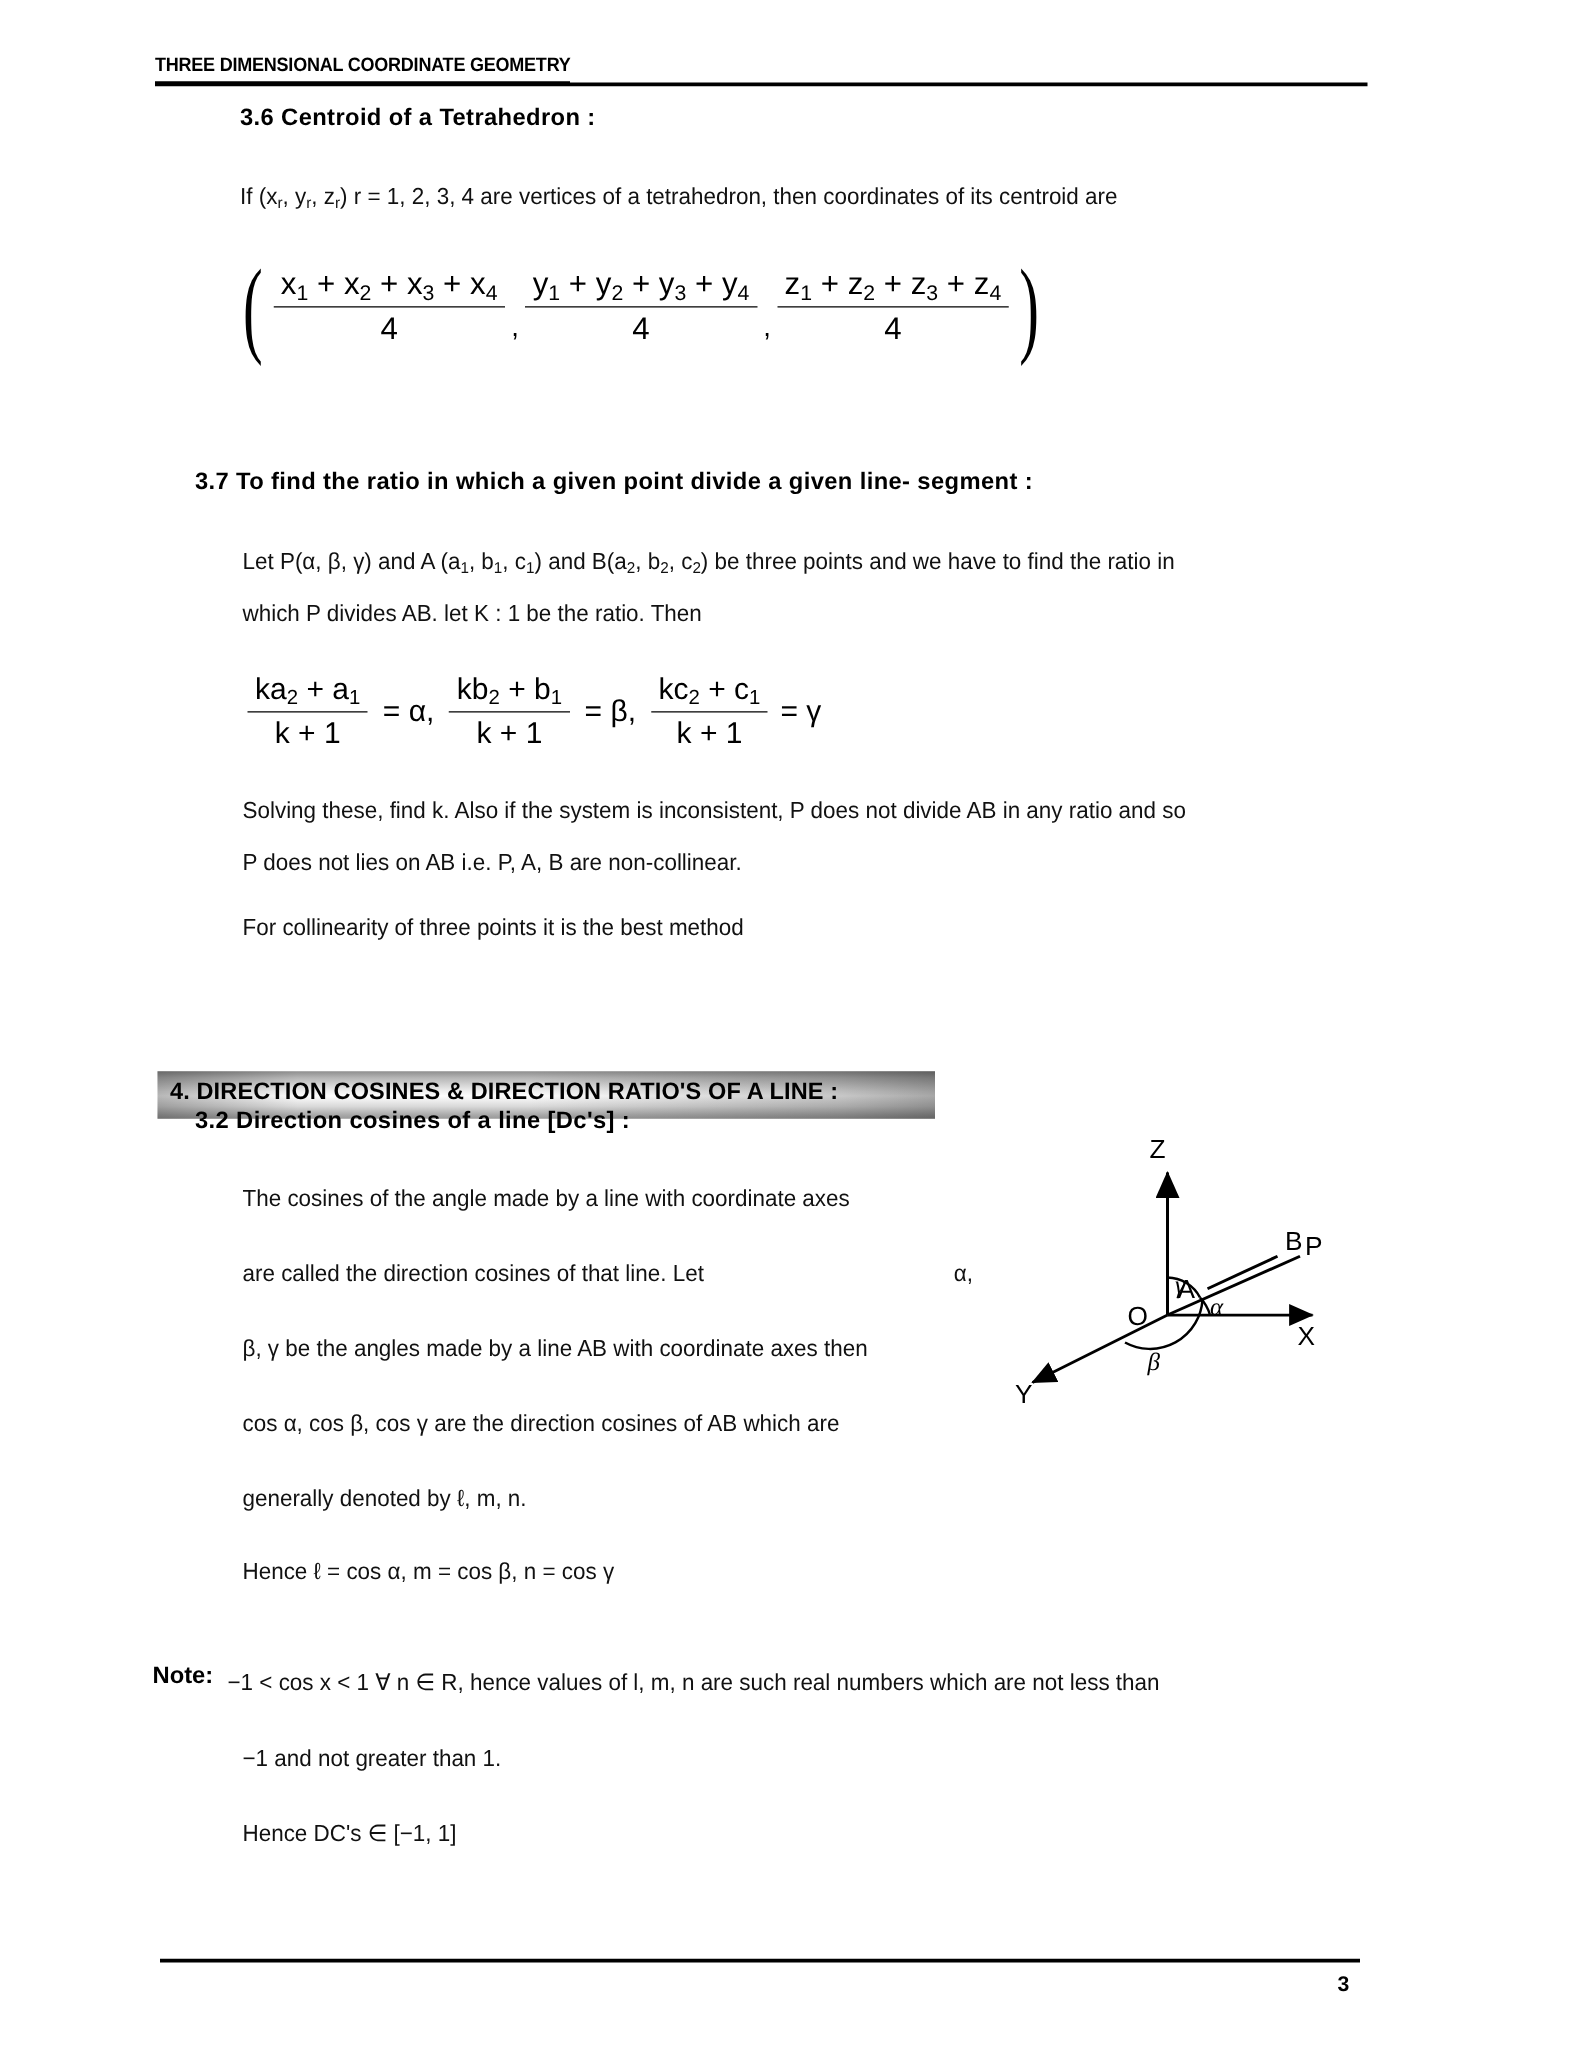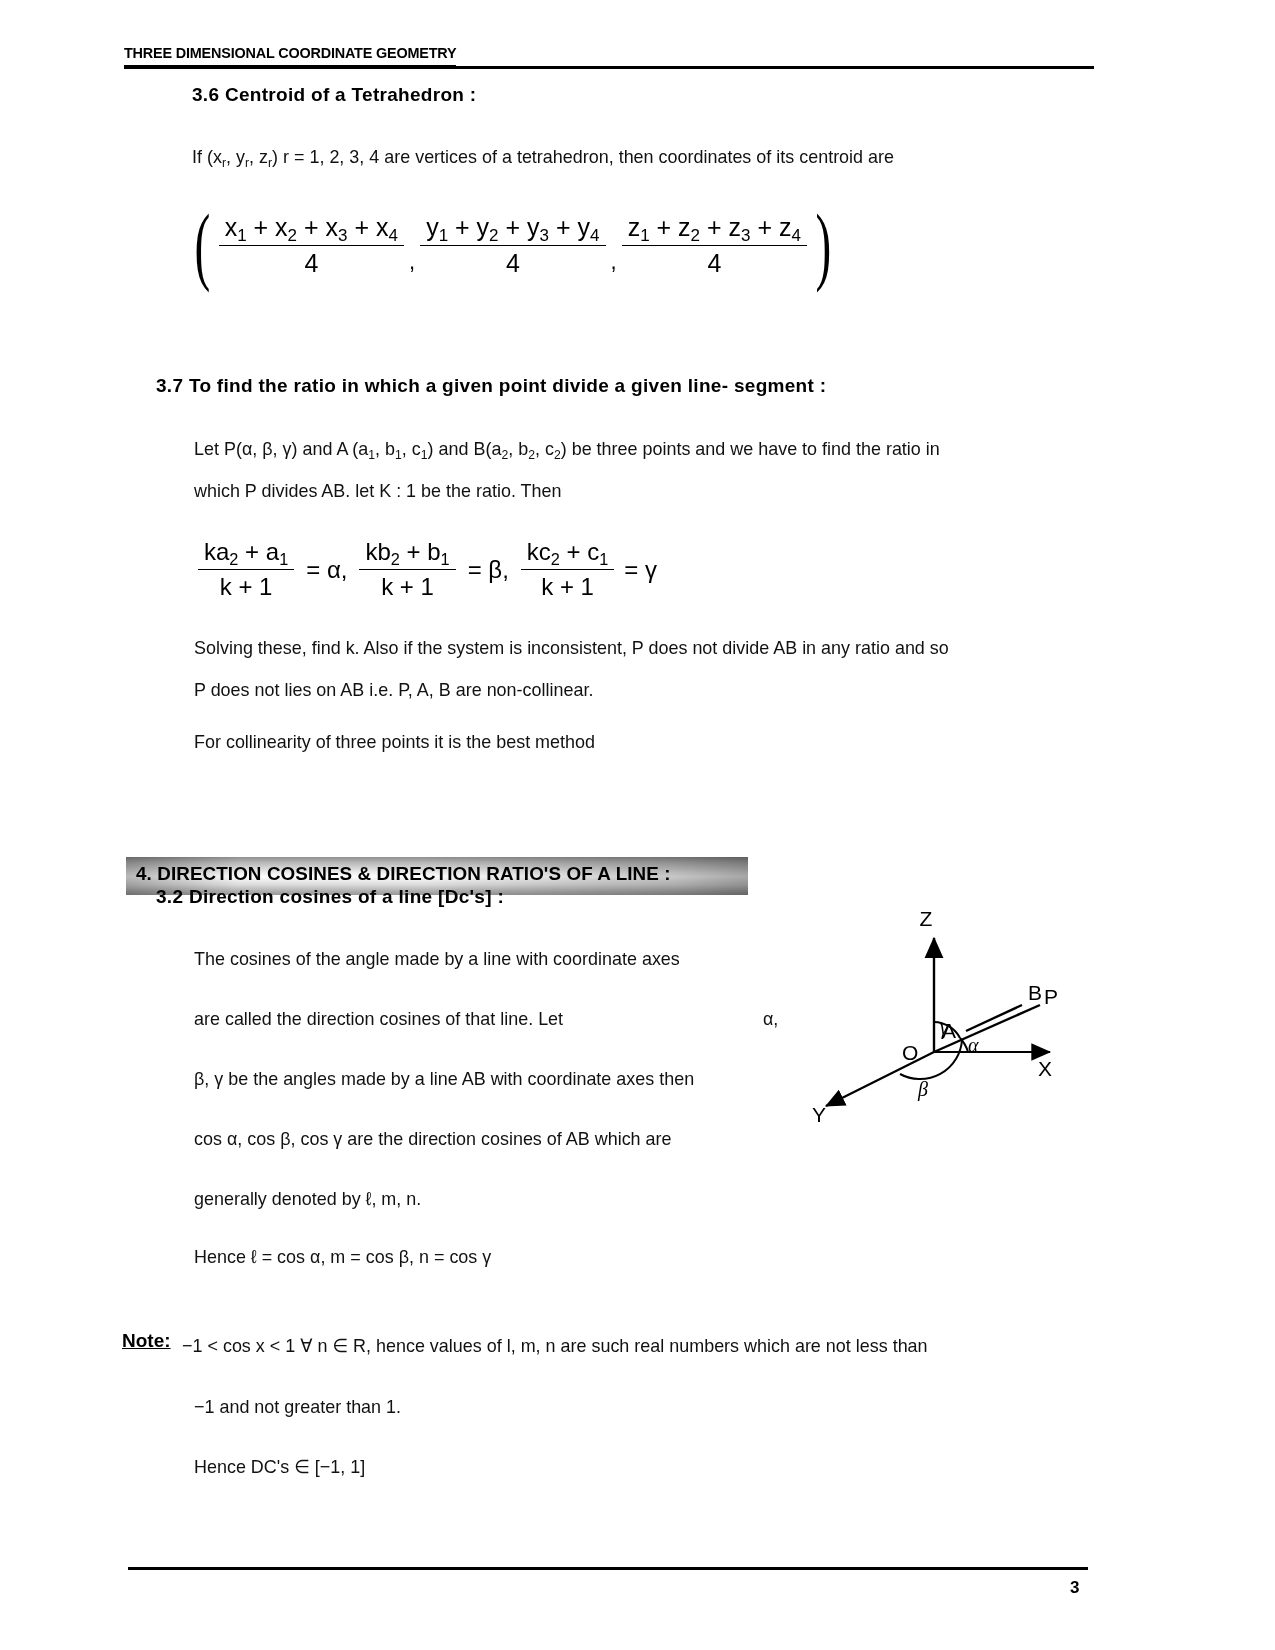--- a/index.html
+++ b/index.html
@@ -163,21 +163,20 @@
     fill: #000;
   }
 
   
   .note-label {
     position: absolute;
     left: 122px;
     top: 1330px;
     font-size: 19px;
     font-weight: bold;
-    text-decoration: underline;
   }
 
   
   .foot-rule {
     position: absolute;
     left: 128px;
     top: 1567px;
     width: 960px;
     height: 3px;
     background: #000;

